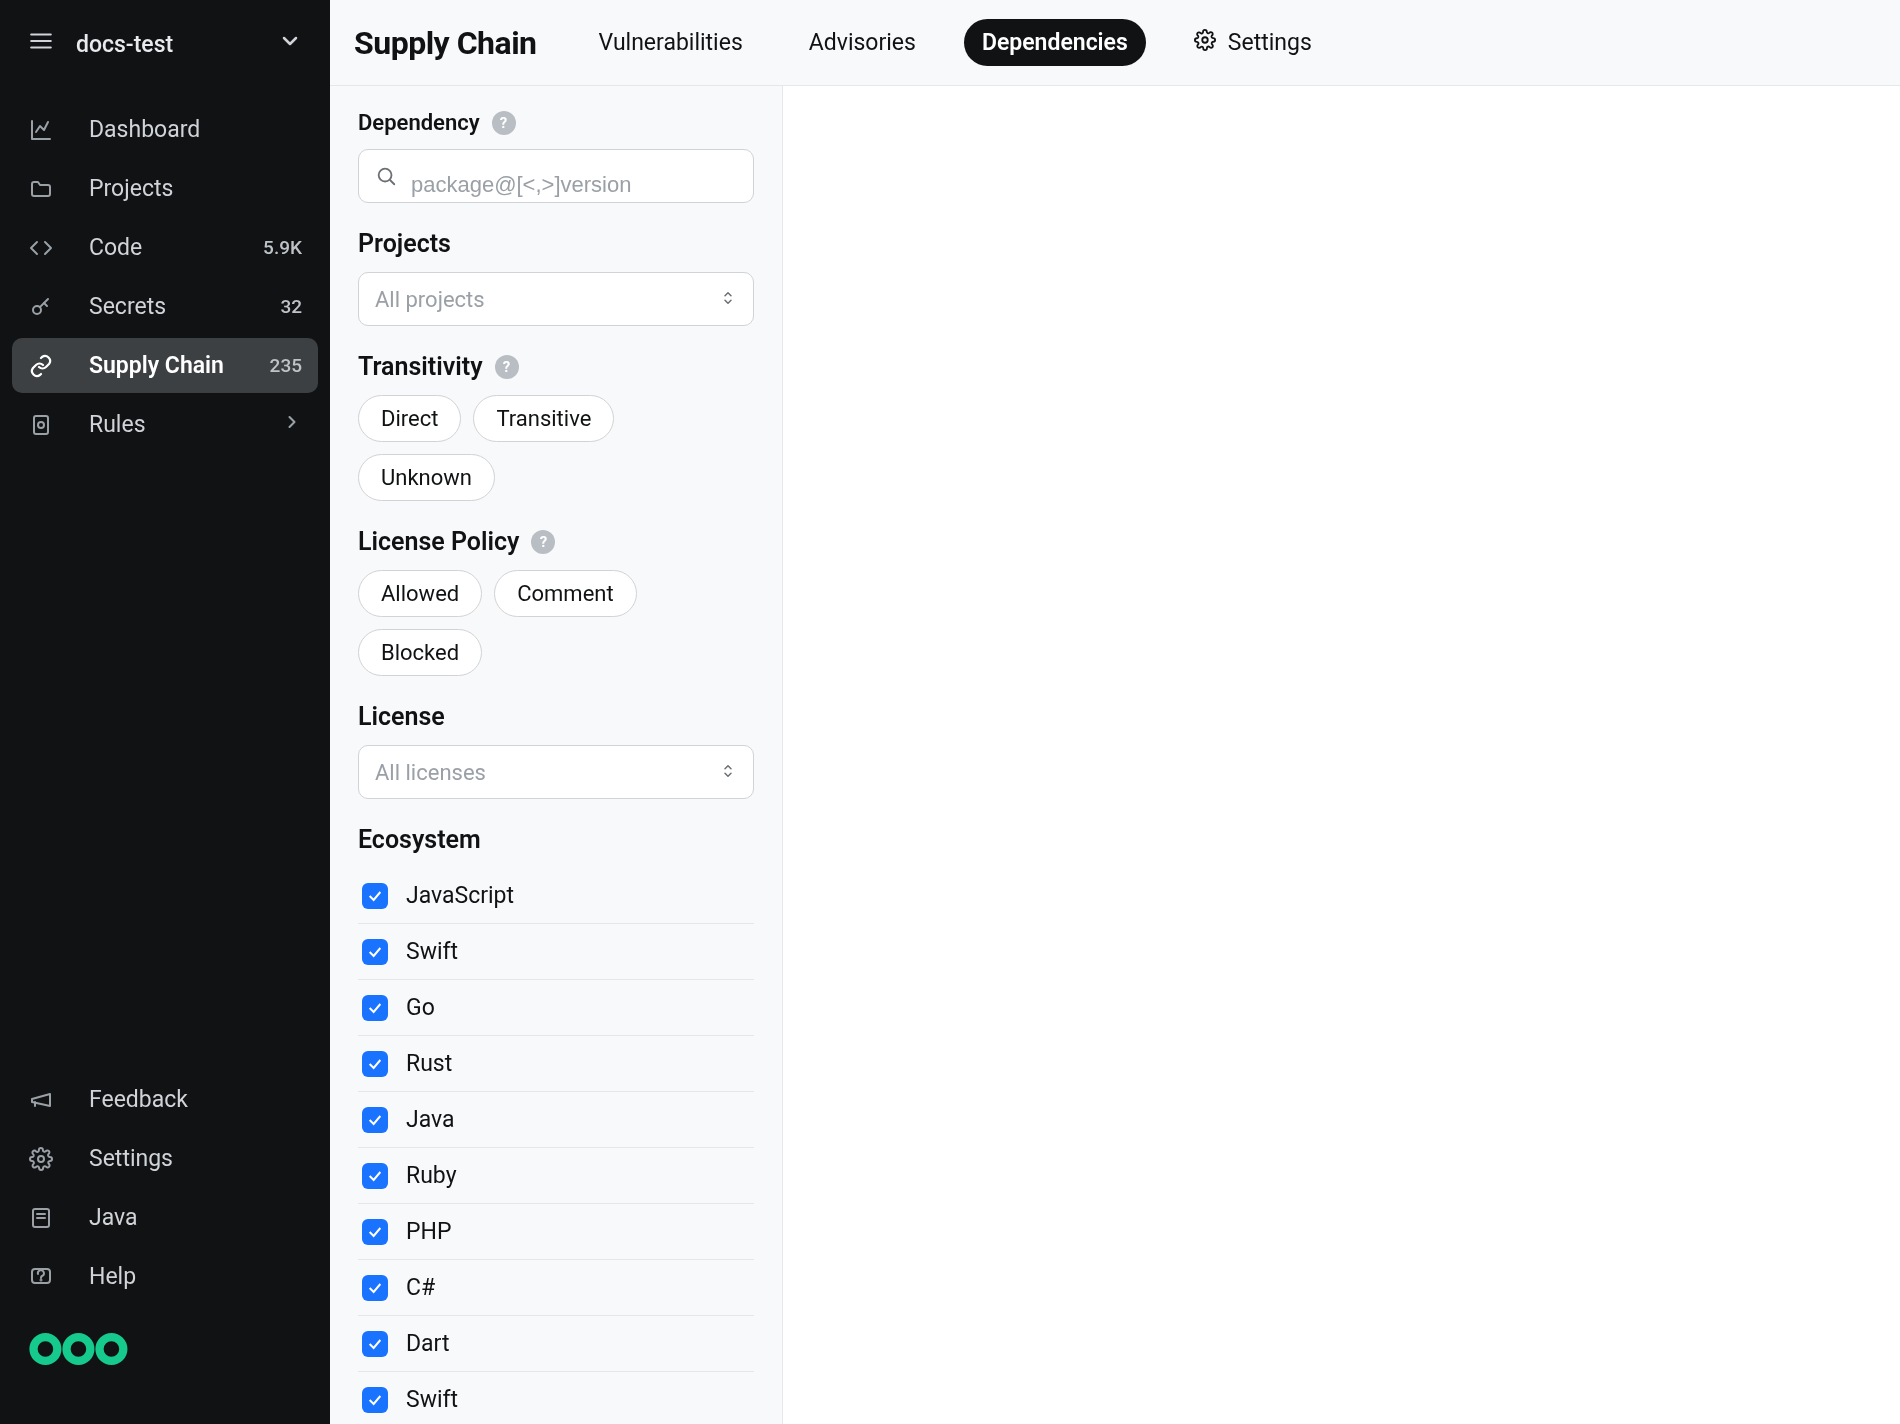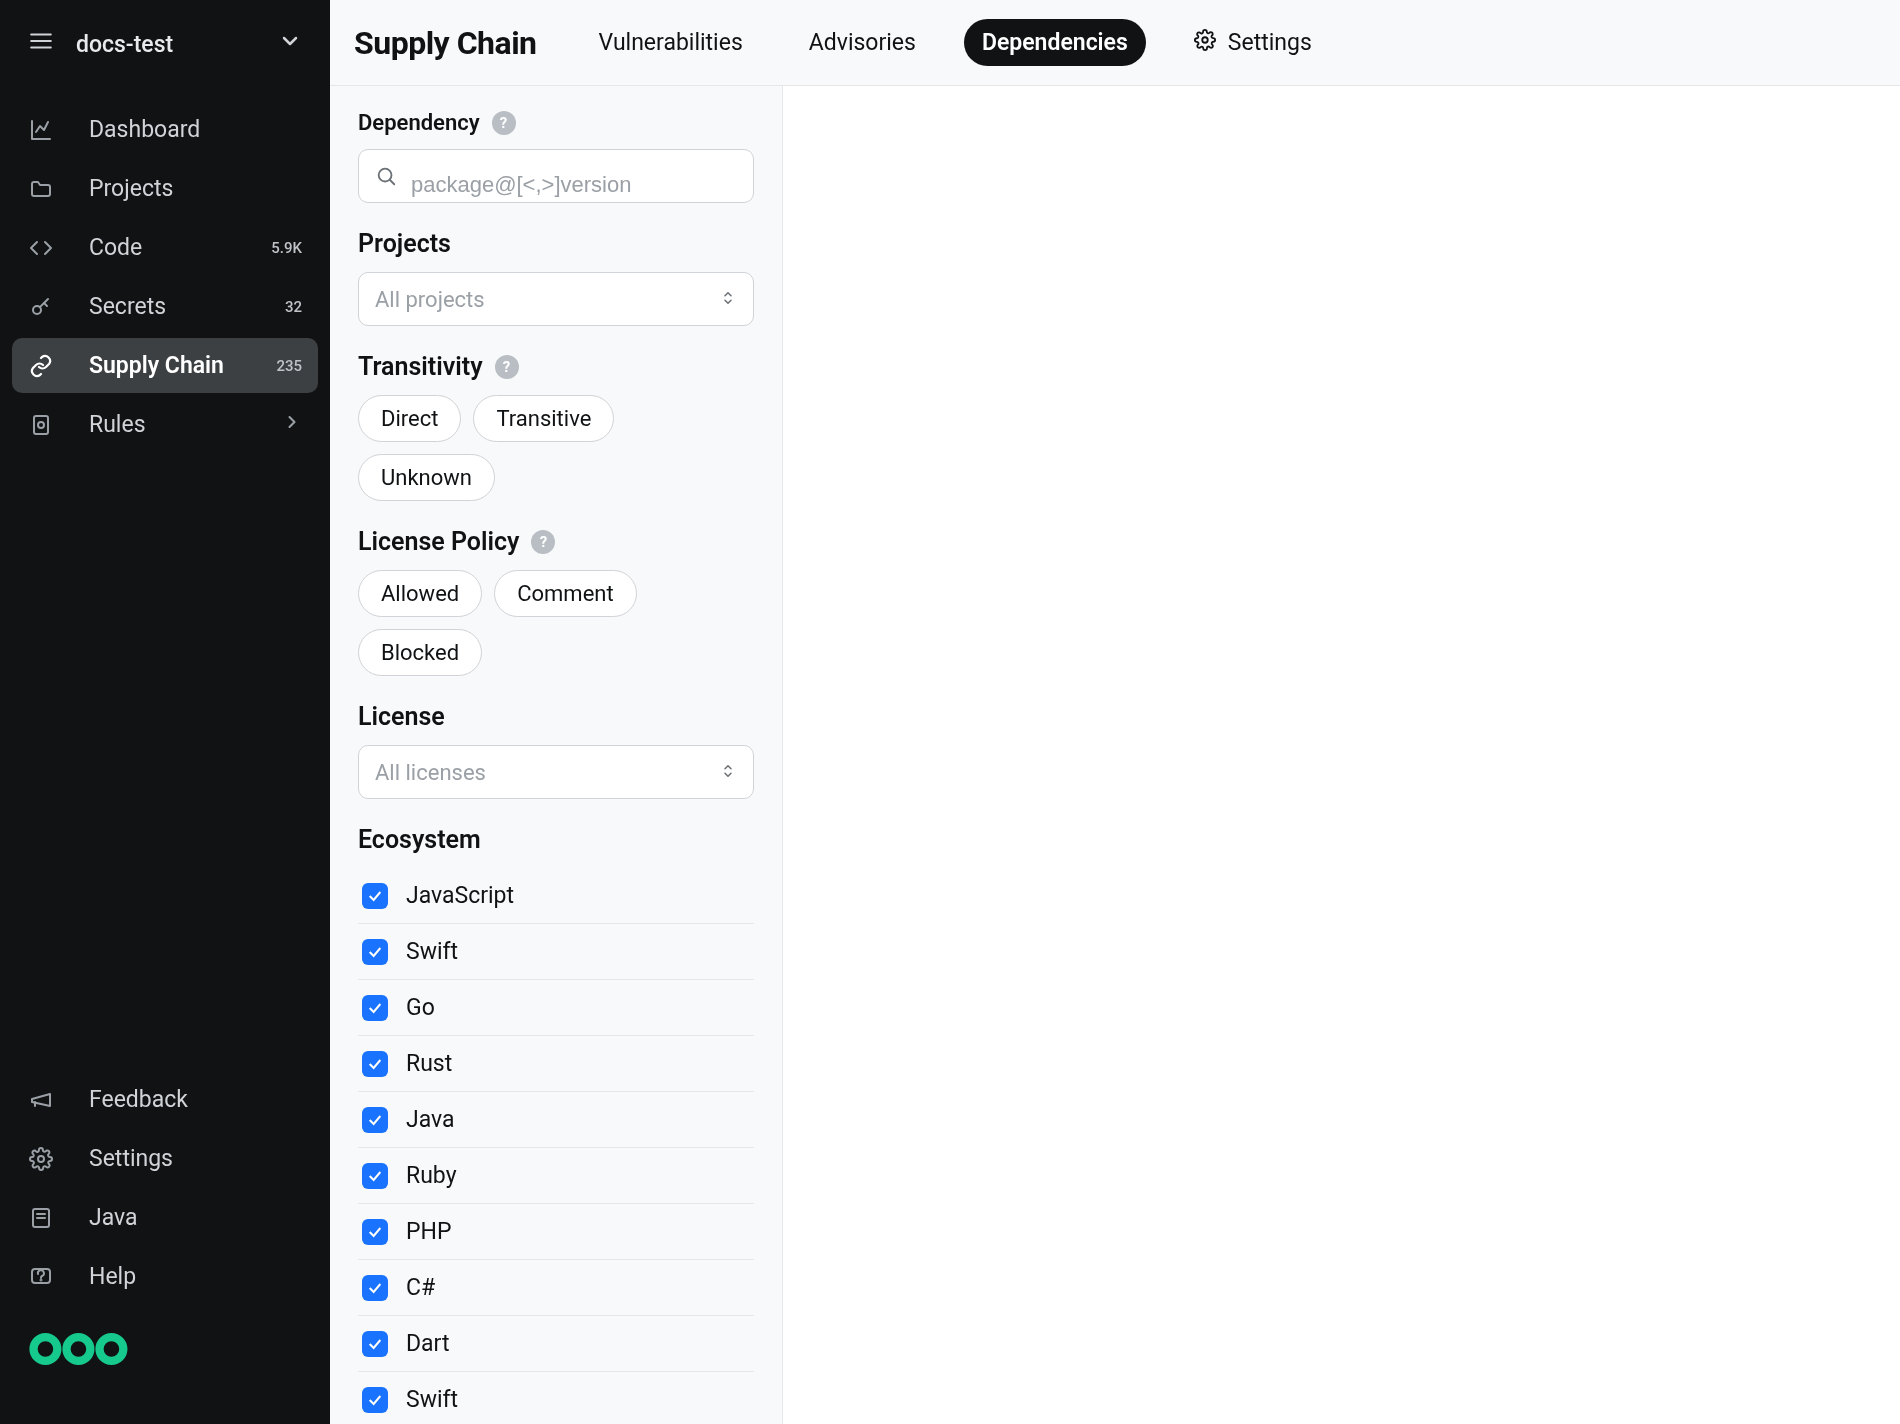--- a/index.html
+++ b/index.html
@@ -36,21 +36,21 @@
     font-size: 23px;
     color:#d0d3d7;
     cursor:pointer;
     margin-bottom: 4px;
   }
   .sb-item .icon { width:26px; display:flex; justify-content:center; }
   .sb-item .icon svg { width:24px; height:24px; stroke:#9aa0a6; fill:none; }
   .sb-item.active { background:#3c4043; color:#ffffff; font-weight:600; }
   .sb-item.active .icon svg { stroke:#ffffff; }
   .sb-item .label { flex:1; }
-  .sb-item .badge { font-size:15px; color:#bfc3c8; font-weight:500; }
+  .sb-item .badge { font-size:19px; color:#bfc3c8; font-weight:500; }
   .sb-item .chev-r svg { width:20px; height:20px; stroke:#9aa0a6; }
 
   .sb-footer { padding: 0 12px 20px 12px; }
 
   .logo-wrap { padding: 18px 16px 28px 16px; }
   .logo-wrap svg { width:110px; height:46px; }
 
   
   .main { flex:1; display:flex; flex-direction:column; min-width:0; }
 

